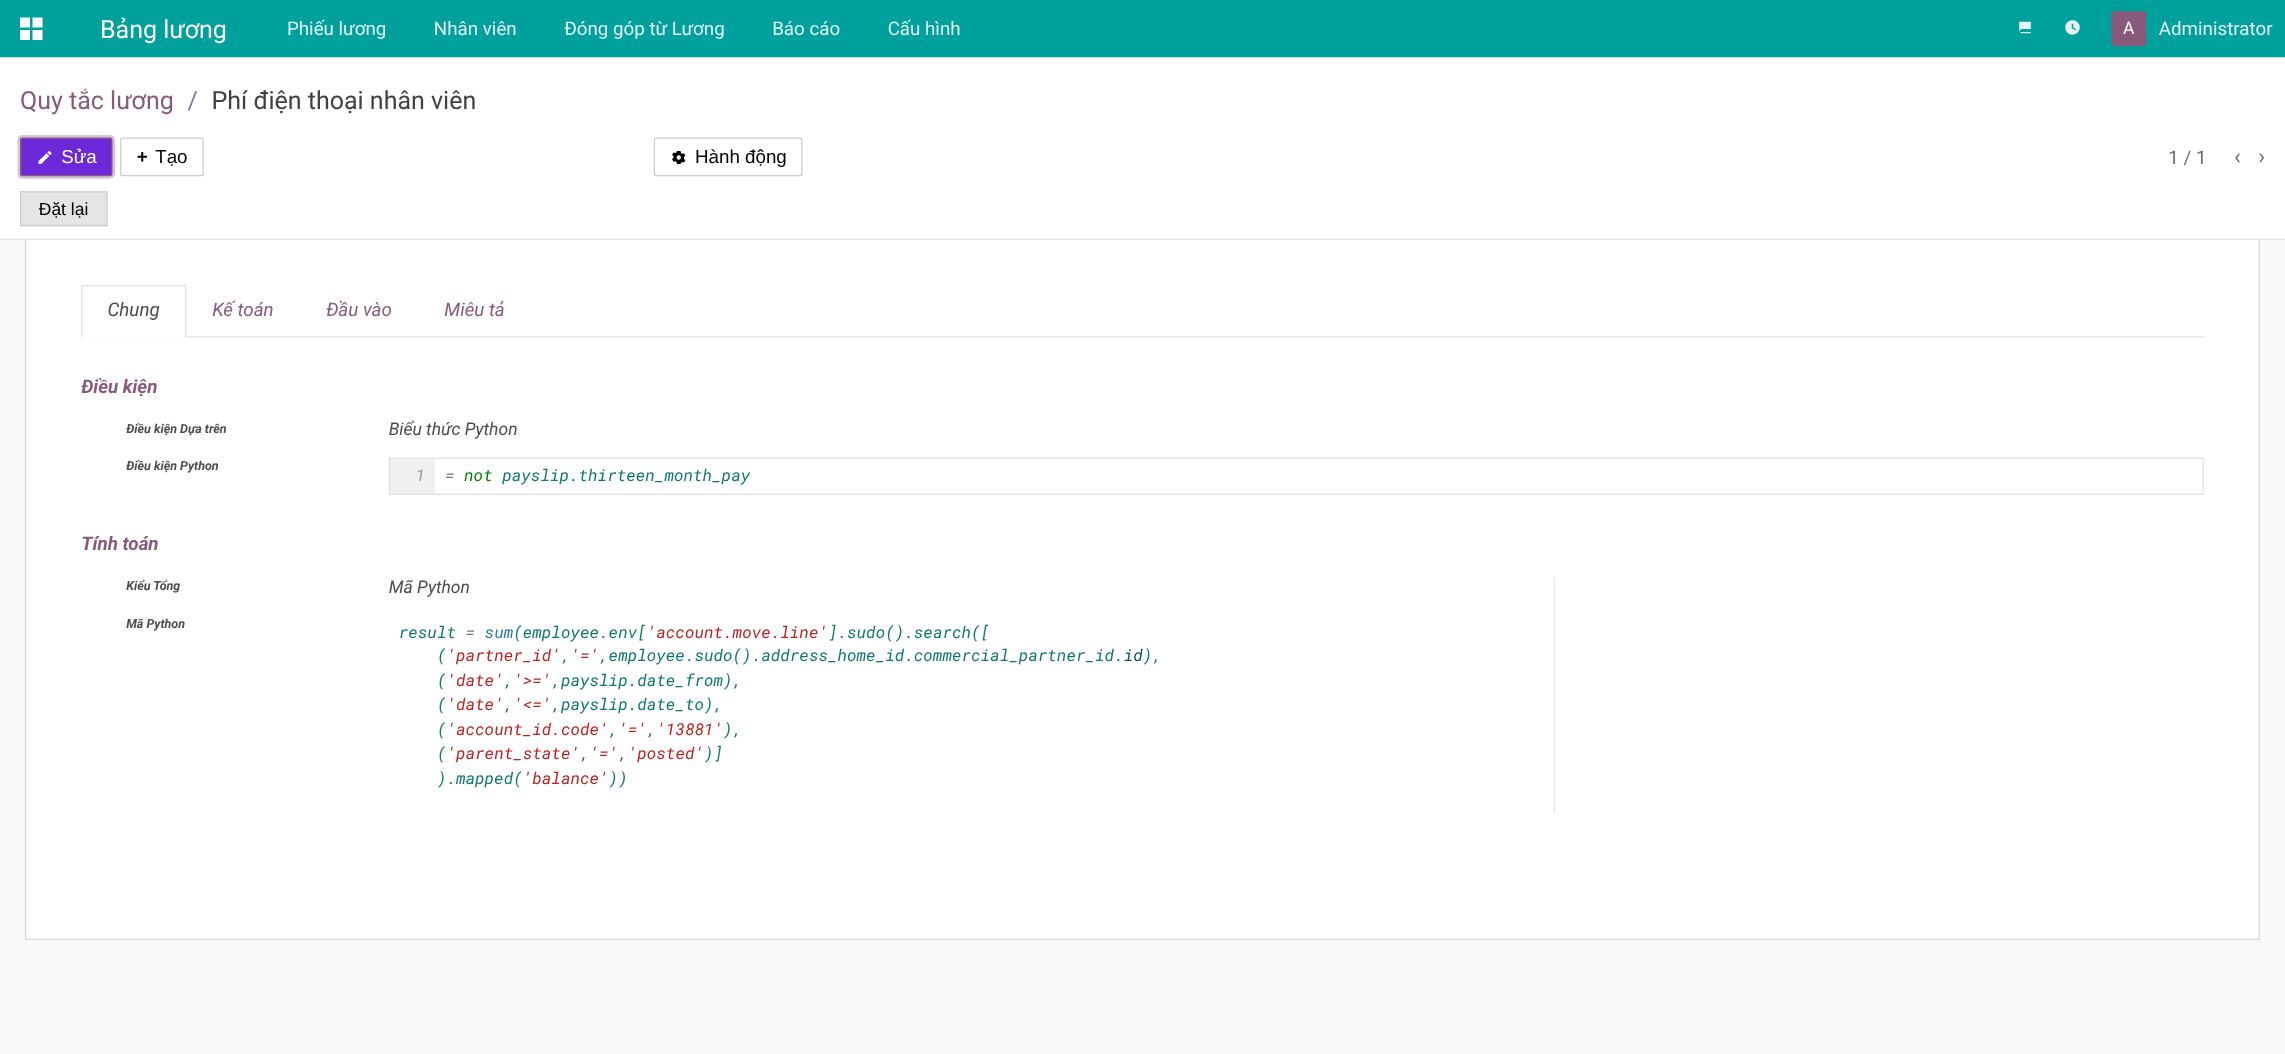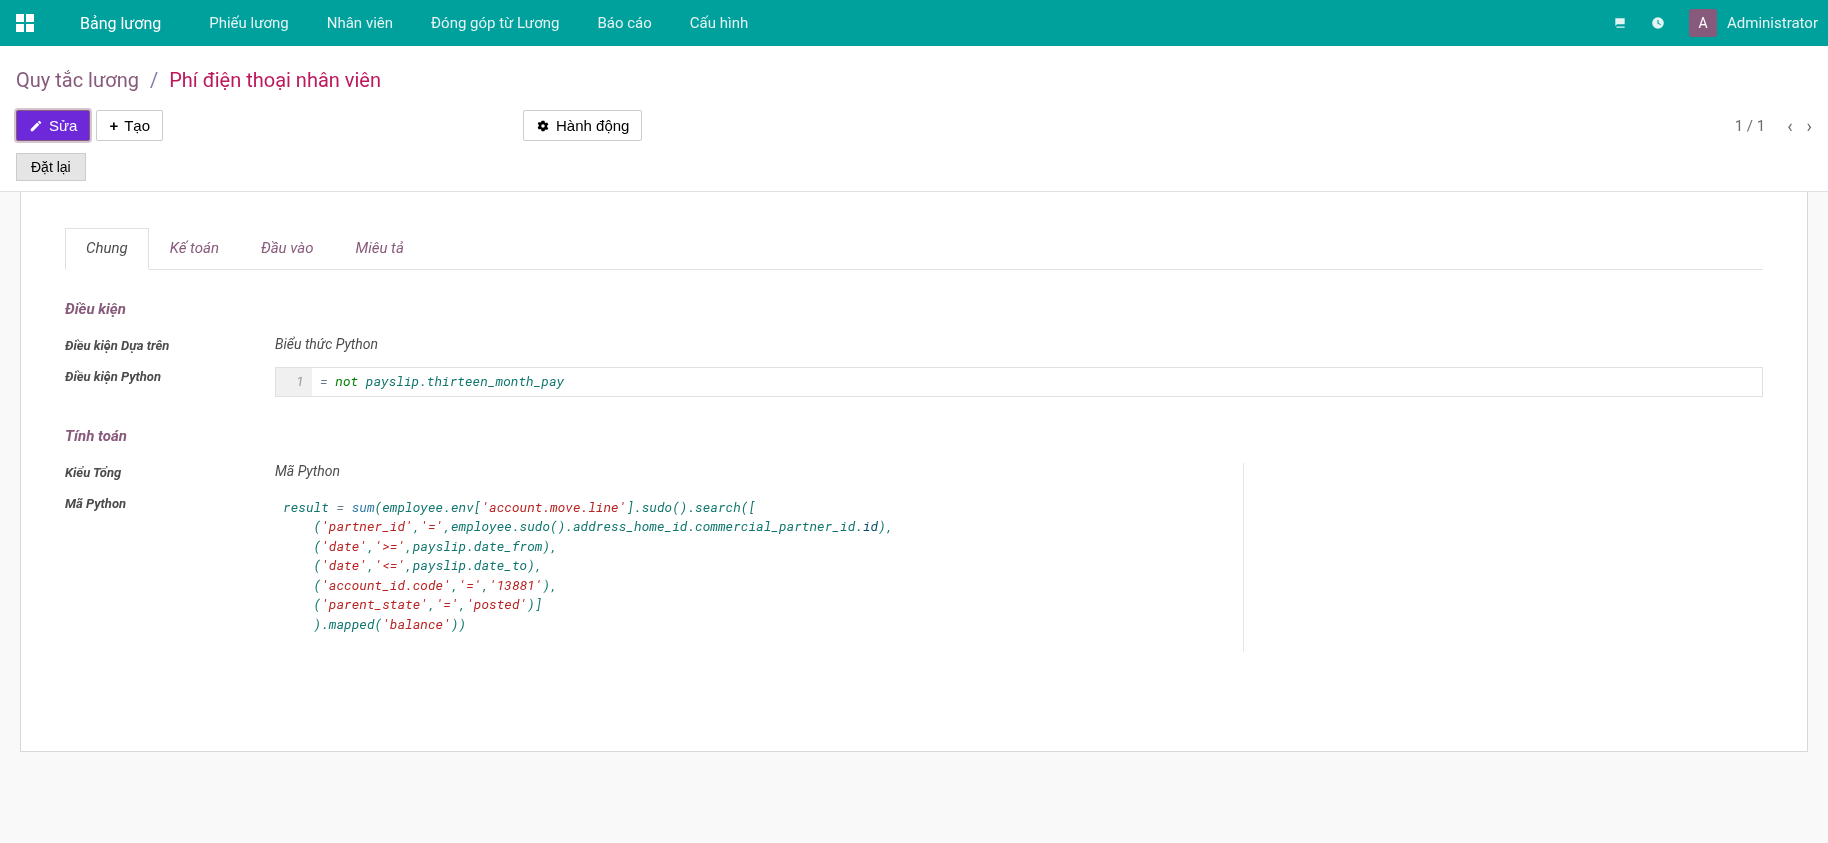--- a/index.html
+++ b/index.html
@@ -17,21 +17,21 @@
   .nav-left { display: flex; align-items: center; gap: 28px; }
   .apps-icon {
     display: grid;
     grid-template-columns: repeat(2, 8px);
     grid-template-rows: repeat(2, 8px);
     gap: 2px;
     margin-right: 18px;
     cursor: pointer;
   }
   .apps-icon span { background: #fff; width: 8px; height: 8px; }
-  .brand { font-size: 16px; color: #fff; font-weight: 400; cursor: pointer; }
+  .brand { font-size: 20px; color: #fff; font-weight: 400; cursor: pointer; }
   .nav-menu { display: flex; gap: 38px; margin-left: 20px; }
   .nav-menu a { color: #e3f4f3; text-decoration: none; font-size: 15px; cursor: pointer; }
   .nav-right { margin-left: auto; display: flex; align-items: center; gap: 24px; }
   .nav-icon { color: #e3f4f3; font-size: 18px; cursor: pointer; }
   .user-block { display: flex; align-items: center; gap: 10px; cursor: pointer; }
   .avatar {
     width: 28px; height: 28px; border-radius: 3px;
     background: #875a7b; color: #fff;
     display: flex; align-items: center; justify-content: center;
     font-size: 14px;
@@ -40,21 +40,21 @@
 
   
   .control-panel {
     background: #fff;
     padding: 12px 16px 0 16px;
     border-bottom: 1px solid #dee2e6;
   }
   .breadcrumb { font-size: 20px; color: #7c7bad; margin: 10px 0 18px 0; }
   .breadcrumb .link { color: #875a7b; cursor: pointer; }
   .breadcrumb .sep { color: #7c7bad; margin: 0 6px; }
-  .breadcrumb .current { color: #be185d; }
+  .breadcrumb .current { color: #404040; }
   .cp-row { display: flex; align-items: center; }
   .cp-left { display: flex; gap: 6px; align-items: center; }
   .btn {
     border: 1px solid #ccc; background: #fff;
     padding: 6px 12px; font-size: 15px; cursor: pointer;
     display: inline-flex; align-items: center; gap: 6px;
     border-radius: 2px;
   }
   .btn-primary { background: #6d28d9; color: #fff; border-color: #875a7b; box-shadow: 0 0 0 2px rgba(135,90,123,.35);}
   .cp-center { margin-left: 360px; }
@@ -102,22 +102,23 @@
     margin: 10px 0 18px 0;
   }
   .form-row {
     display: flex;
     margin-bottom: 14px;
   }
   .form-label {
     width: 210px;
     font-weight: 700;
     color: #4c4c4c;
-    font-size: 13px;
+    font-size: 10px;
     padding-top: 2px;
+    margin-left: 36px;
   }
   .form-value { flex: 1; font-size: 14px; color: #4c4c4c; }
 
   
   .code-block {
     border: 1px solid #e0e0e0;
     font-family: "Roboto Mono", Menlo, Consolas, monospace;
     font-size: 13px;
     line-height: 1.5;
     display: flex;

